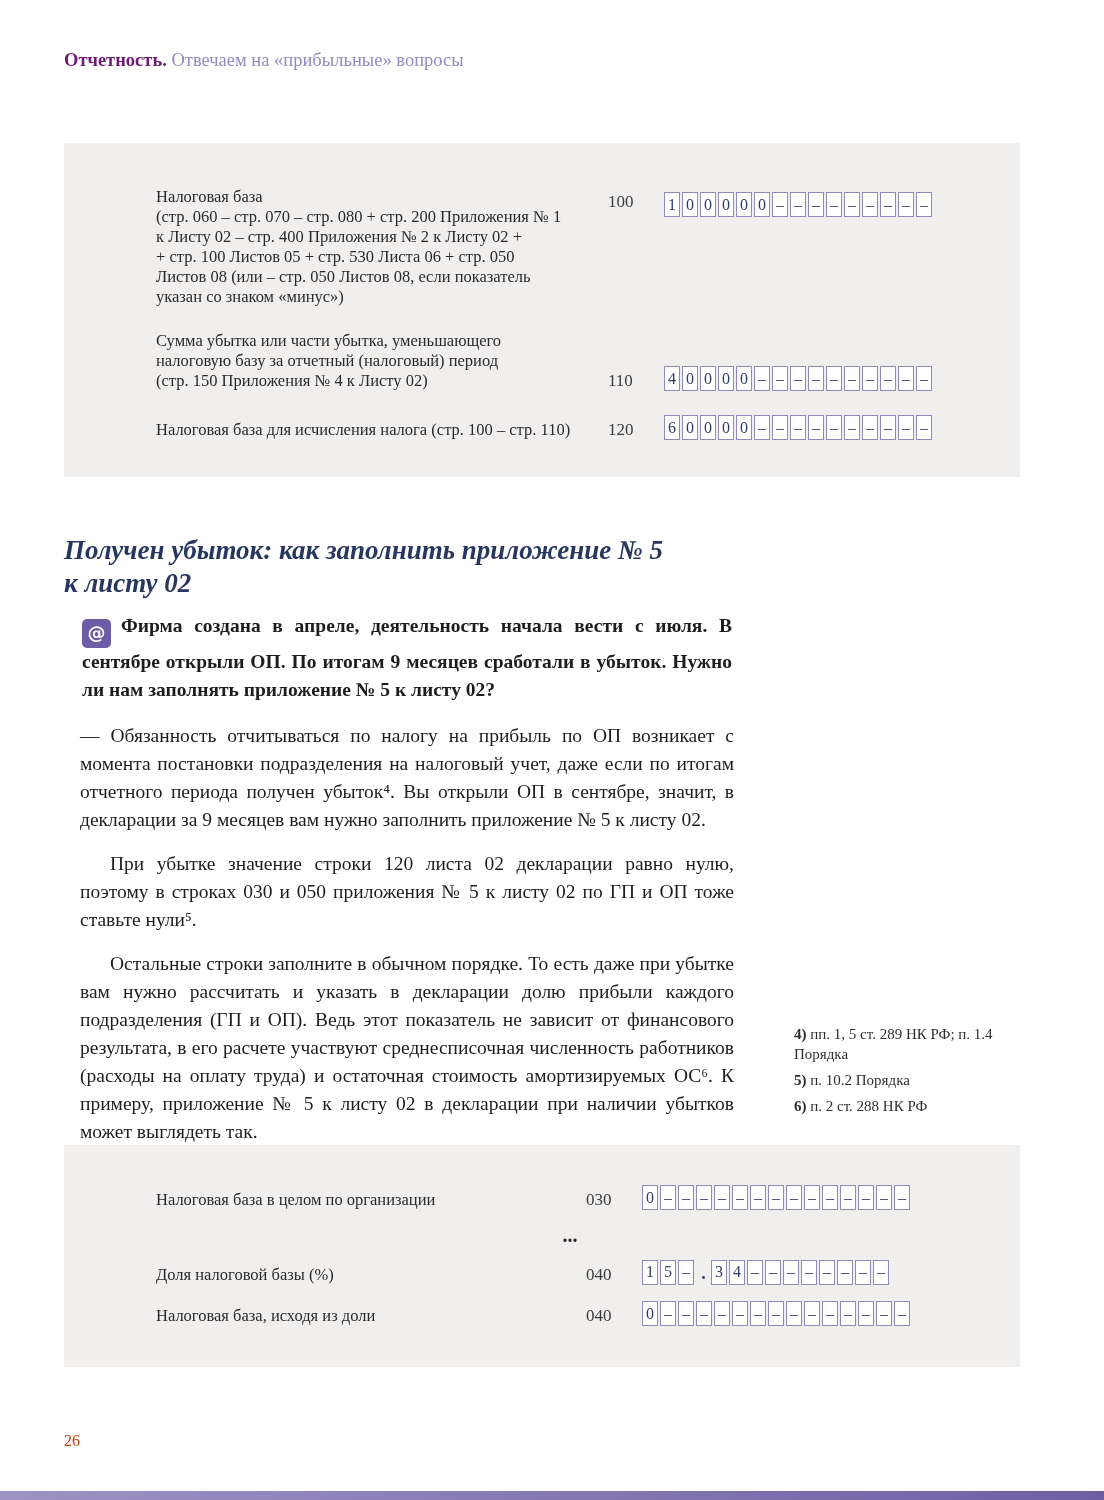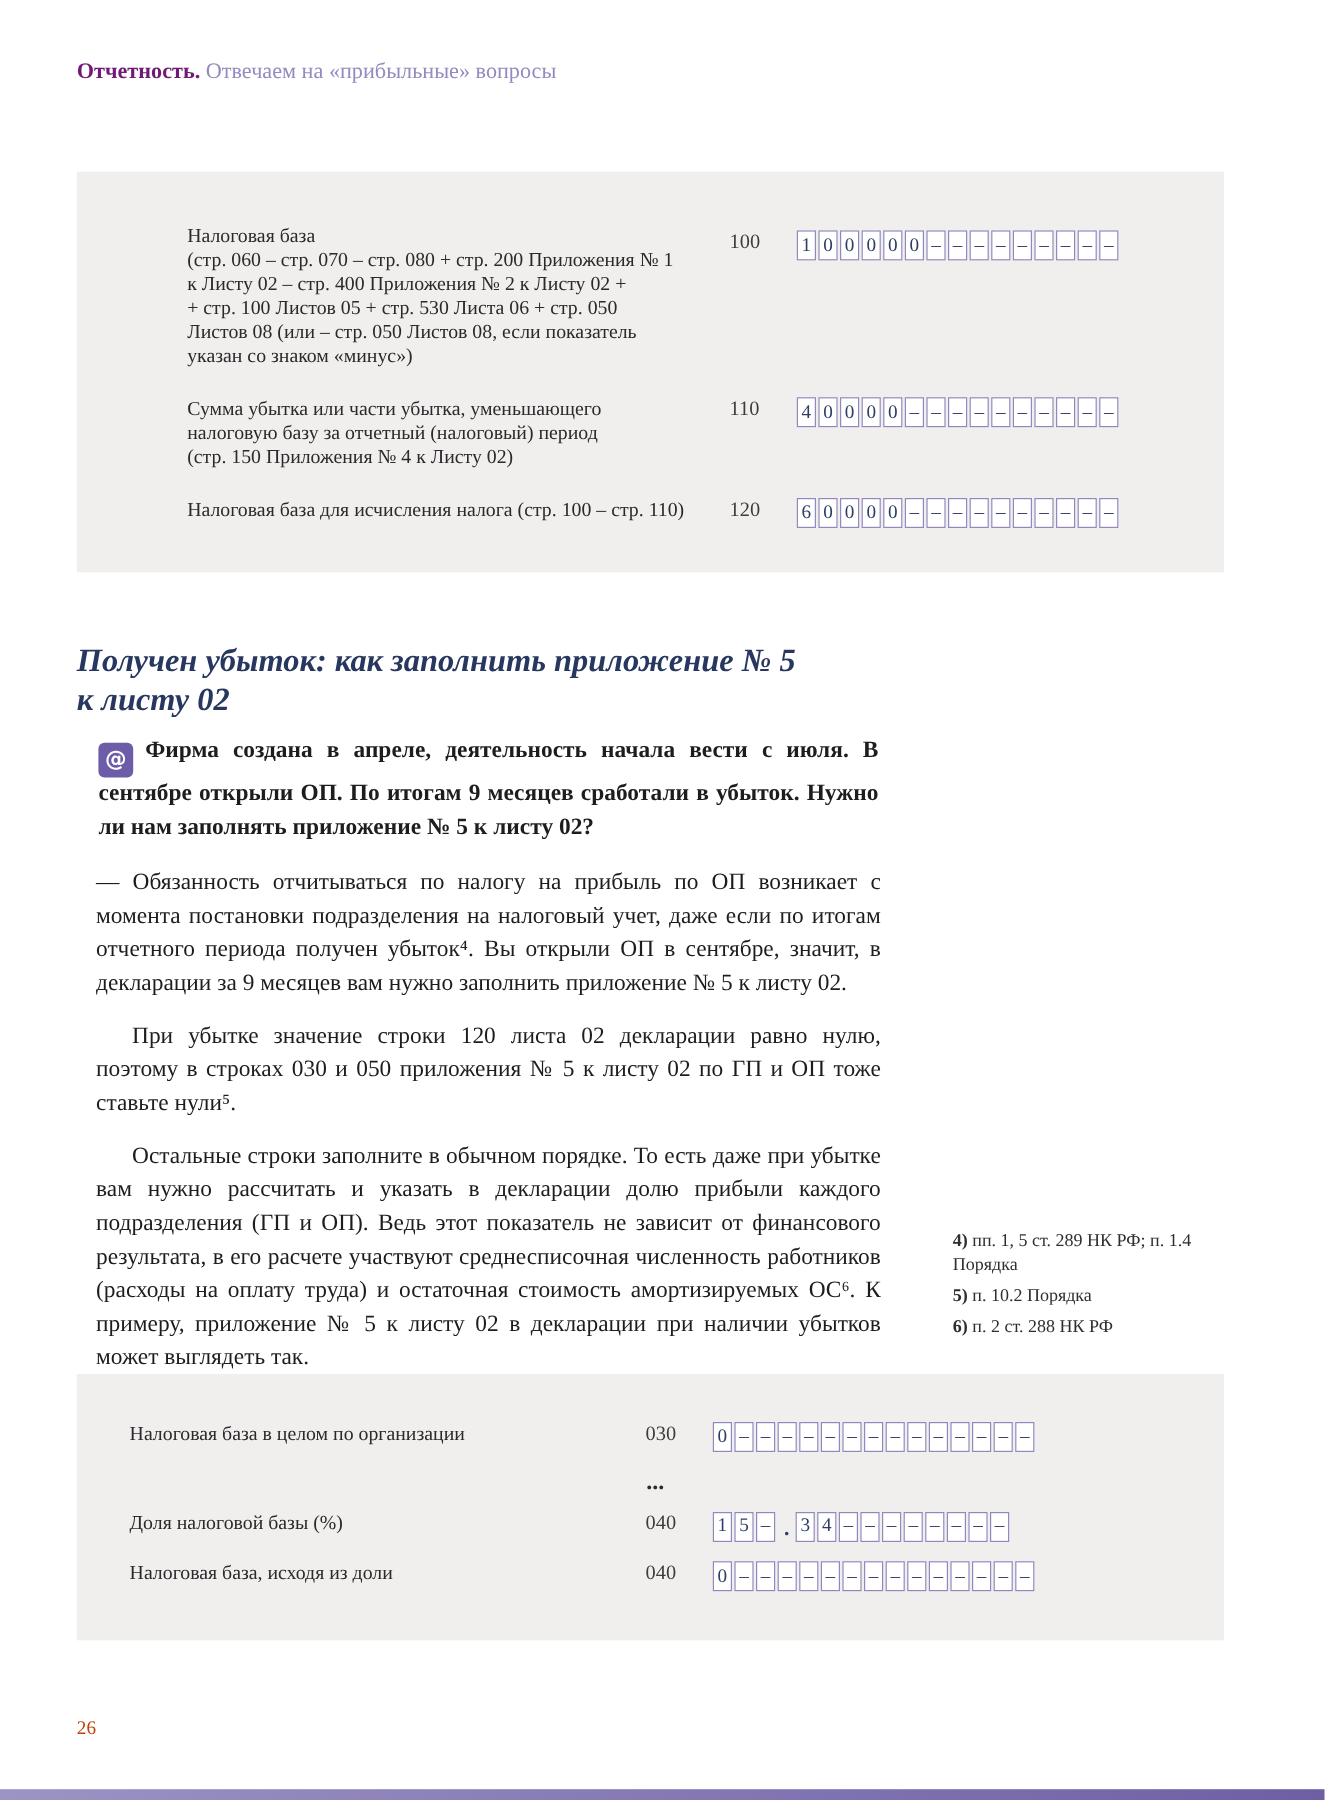--- a/index.html
+++ b/index.html
@@ -16,23 +16,23 @@
   .running-head { position: absolute; left: 64px; top: 50px; font-size: 18.5px; }
   .rh-brand { color: #701a75; font-weight: bold; }
   .rh-sub { color: #938ac0; }
 
   
   .form-block {
     position: absolute; left: 64px; width: 956px;
     background: #f0efed; box-sizing: border-box;
   }
   .form-block-1 { top: 143px; height: 334px; padding: 44px 36px 0 92px; }
-  .form-block-2 { top: 1145px; height: 222px; padding: 40px 36px 0 44px; }
-
-  .form-row { display: flex; align-items: flex-start; margin-bottom: 24px; }
+  .form-block-2 { top: 1145px; height: 222px; padding: 40px 36px 0 92px; }
+
+  .form-row { display: flex; align-items: flex-end; margin-bottom: 24px; }
   .form-row.align-top { align-items: flex-start; }
   .form-row.align-top .f-code, .form-row.align-top .f-cells { margin-top: 5px; }
   .f-label {
     flex: 0 0 452px; padding-right: 10px; box-sizing: border-box;
     font-size: 16.5px; line-height: 20px; color: #2a2a2c; white-space: pre-line;
   }
   .f-code { flex: 0 0 56px; font-size: 17px; color: #3c3c3e; }
   .f-cells { display: flex; align-items: center; flex-wrap: nowrap; }
   .cell {
     display: inline-flex; align-items: center; justify-content: center;

